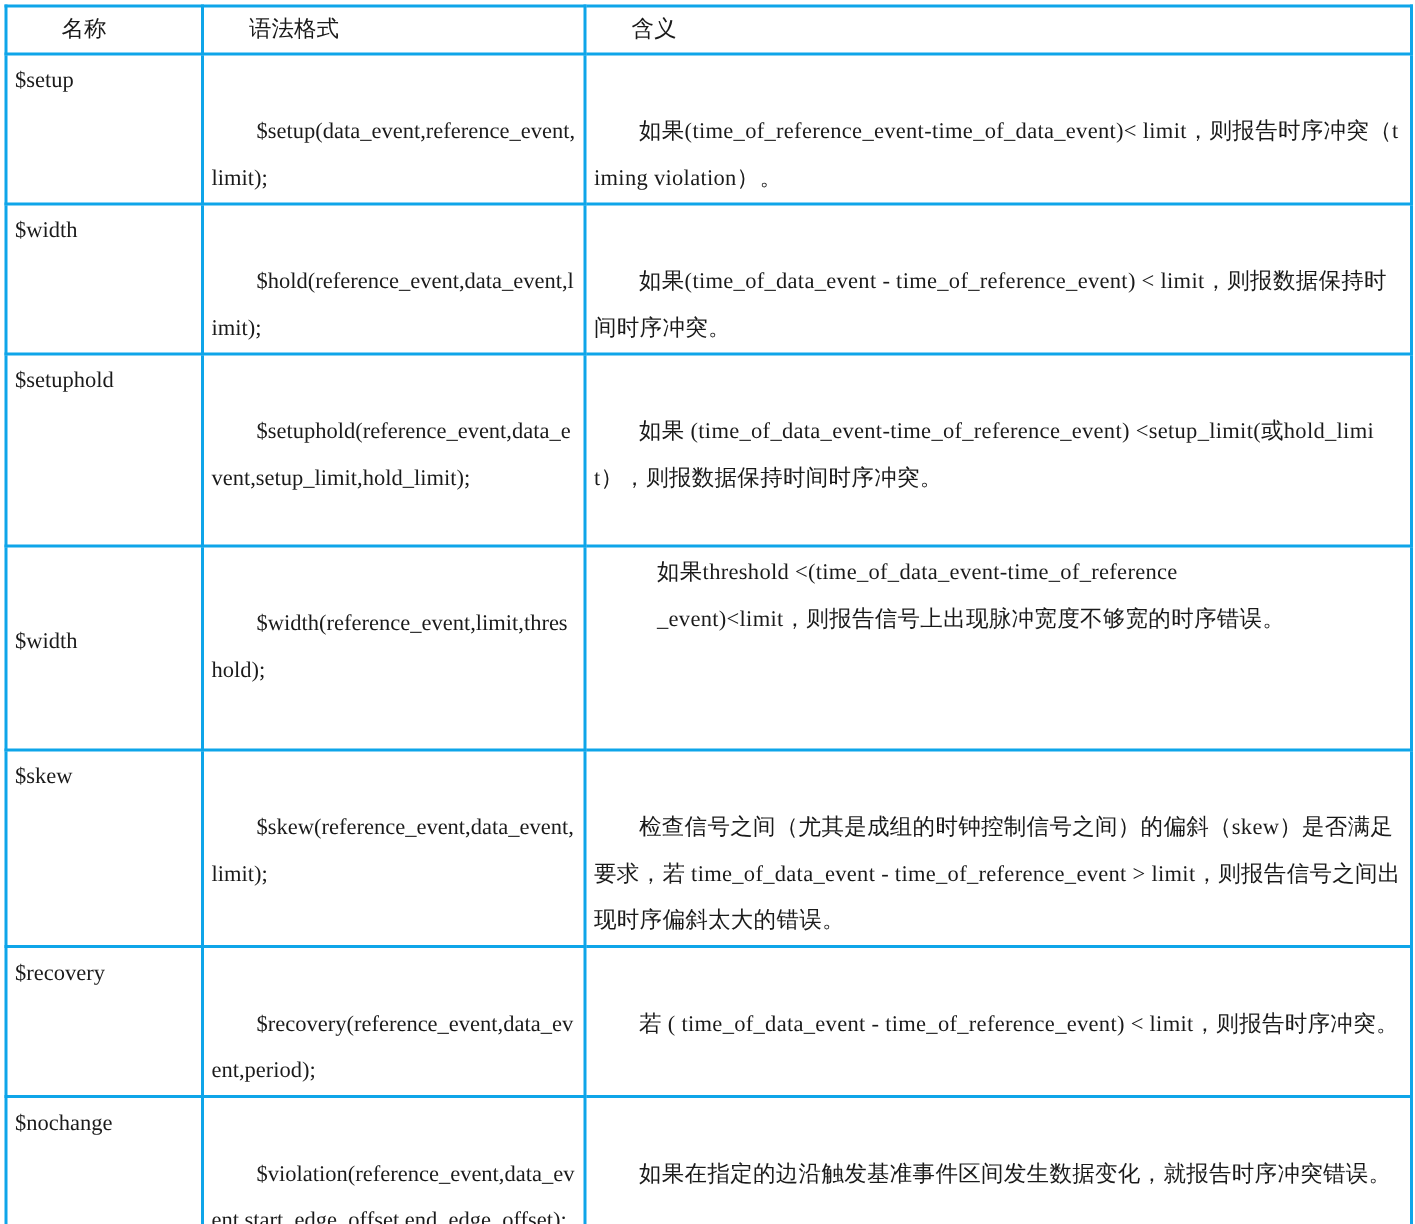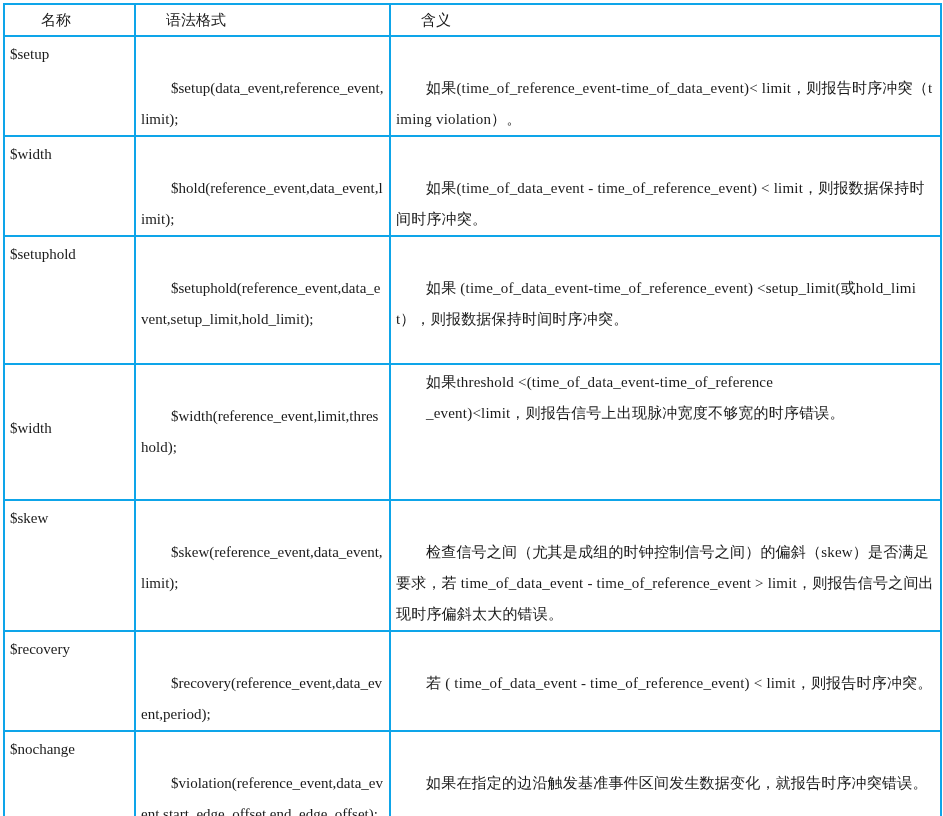--- a/index.html
+++ b/index.html
@@ -64,21 +64,21 @@
     <td class="meaning">
           <span class="in">如果 (time_of_data_event-time_of_reference_event) &lt;setup_limit(或hold_limit），则报数据保持时间时序冲突。</span>
         </td>
   </tr>
 
   <tr style="height:136px">
     <td class="name" style="vertical-align:top;padding-top:48px">$width</td>
     <td class="syntax">
           <span class="in">$width(reference_event,limit,threshold);</span>
         </td>
-    <td class="meaning" style="padding-left:35px;">
+    <td class="meaning" style="padding-left:47px;">
       <span style="display:block">如果threshold &lt;(time_of_data_event-time_of_reference</span>
       <span style="display:block">_event)&lt;limit，则报告信号上出现脉冲宽度不够宽的时序错误。</span>
     </td>
   </tr>
 
 
   <tr style="height:105px">
     <td class="name">$skew</td>
     <td class="syntax">
           <span class="in">$skew(reference_event,data_event,limit);</span>

